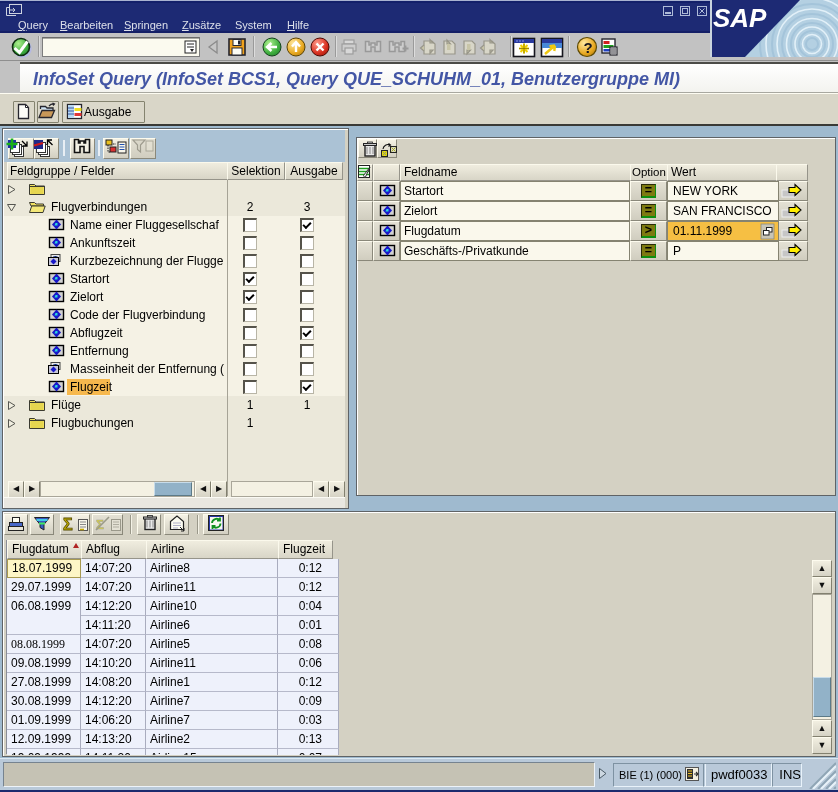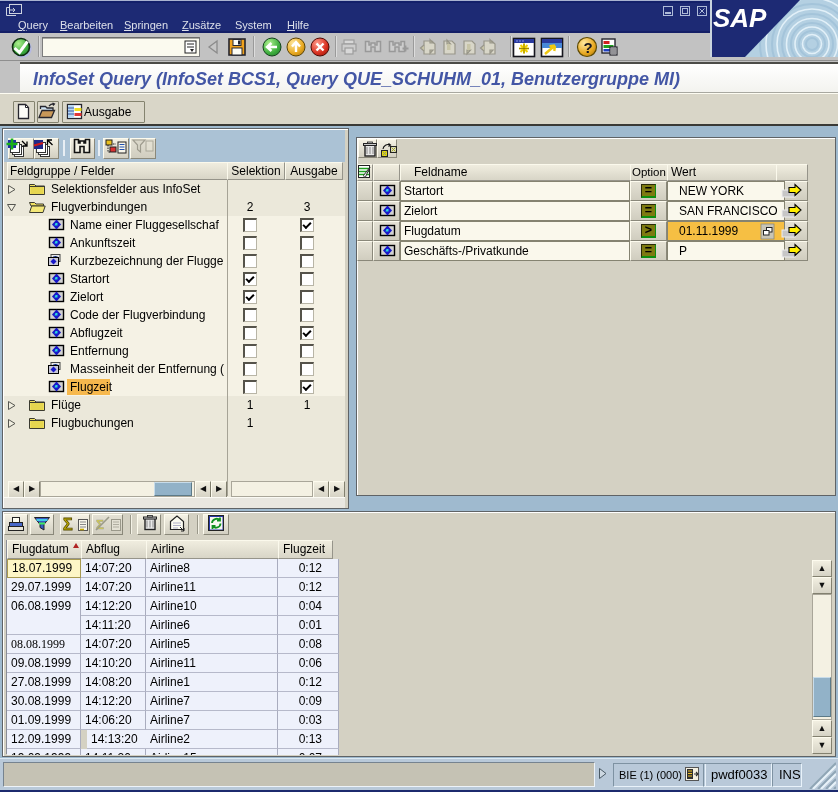--- a/index.html
+++ b/index.html
@@ -34,21 +34,21 @@
      border-right:1px solid #96948a;border-bottom:1px solid #96948a;
      color:#000;overflow:hidden;white-space:nowrap;}
   .cell{position:absolute;overflow:hidden;white-space:nowrap;}
   .cb{position:absolute;width:11px;height:11px;background:#ffffff;
       border-top:2px solid #55534a;border-left:2px solid #55534a;
       border-right:1px solid #b8b5a6;border-bottom:1px solid #b8b5a6;}
   .cb.ck::after{content:"";position:absolute;left:1px;top:1.5px;width:6px;height:3px;
       border-left:2px solid #000;border-bottom:2px solid #000;transform:rotate(-45deg);}
   .arr{font-size:8px;color:#111;text-align:center;line-height:14px;}
   .qf{height:18px;line-height:18px;background:#faf8ec;border:1px solid #858371;padding-left:3px;}
-  .qv{height:18px;line-height:18px;background:#faf8ec;border:1px solid #858371;padding-left:11px;}
+  .qv{height:18px;line-height:18px;background:#faf8ec;border:1px solid #858371;padding-left:5px;}
   .opbtn{position:absolute;width:13px;height:11px;background:#7d7a10;
      border-top:1px solid #2a2a08;border-left:1px solid #2a2a08;
      border-right:1px solid #0f8f0f;border-bottom:2px solid #0f8f0f;
      color:#000;font-weight:bold;font-size:12.5px;line-height:10px;text-align:center;letter-spacing:0;}
   .bc{position:absolute;background:#eef1fb;border-right:1px solid #a9acbe;border-bottom:1px solid #b6b9ca;
      height:18px;line-height:18px;padding-left:4px;overflow:hidden;color:#000;}
   .bcr{text-align:right;padding-right:16px;padding-left:0;}
   
   .sbtn{position:absolute;background:linear-gradient(#f2efe1,#d6d3c5);
      border-top:1px solid #fdfbee;border-left:1px solid #fdfbee;
@@ -356,21 +356,20 @@
     <use href="#trir" x="8" y="273"></use>
       <use href="#folder" x="29" y="270"></use>
     <use href="#trir" x="8" y="291"></use>
       <use href="#folder" x="29" y="288"></use>
   </svg>
 
   <div class="hdrcell" style="left:7px;top:162px;width:218px;height:16px;line-height:16px;padding-left:2px;">Feldgruppe / Felder</div>
   <div class="hdrcell" style="left:227px;top:162px;width:56px;height:16px;line-height:16px;text-align:center;">Selektion</div>
   <div class="hdrcell" style="left:285px;top:162px;width:56px;height:16px;line-height:16px;text-align:center;">Ausgabe</div>
 
-  <div class="cell" style="left:51px;top:180px;width:170px;height:18px;line-height:18px;">Selektionsfelder aus InfoSet</div>
   <div class="cell" style="left:51px;top:198px;width:170px;height:18px;line-height:18px;">Flugverbindungen</div>
   <div class="cell" style="left:70px;top:216px;width:157px;height:18px;line-height:18px;">Name einer Fluggesellschaf</div>
   <div class="cell" style="left:70px;top:234px;width:157px;height:18px;line-height:18px;">Ankunftszeit</div>
   <div class="cell" style="left:70px;top:252px;width:157px;height:18px;line-height:18px;">Kurzbezeichnung der Flugge</div>
   <div class="cell" style="left:70px;top:270px;width:157px;height:18px;line-height:18px;">Startort</div>
   <div class="cell" style="left:70px;top:288px;width:157px;height:18px;line-height:18px;">Zielort</div>
   <div class="cell" style="left:70px;top:306px;width:157px;height:18px;line-height:18px;">Code der Flugverbindung</div>
   <div class="cell" style="left:70px;top:324px;width:157px;height:18px;line-height:18px;">Abflugzeit</div>
   <div class="cell" style="left:70px;top:342px;width:157px;height:18px;line-height:18px;">Entfernung</div>
   <div class="cell" style="left:70px;top:360px;width:157px;height:18px;line-height:18px;">Masseinheit der Entfernung (</div>
@@ -415,21 +414,21 @@
   <div class="strack" style="left:231px;top:481px;width:80px;height:14px;"></div>
   <div class="sbtn arr" style="left:313px;top:481px;width:14px;height:15px;">◀</div>
   <div class="sbtn arr" style="left:329px;top:481px;width:14px;height:15px;">▶</div>
   <div class="abs" style="left:4px;top:497px;width:341px;height:10px;background:#e9e7e0;border-top:1px solid #fbfaf4;"></div>
   <div class="abs panel" id="rightpanel" style="left:356px;top:137px;width:478px;height:357px;"></div>
   <div class="bevelbtn" style="left:358px;top:139px;width:17px;height:17px;"></div>
   <div class="bevelbtn" style="left:377px;top:139px;width:18px;height:17px;"></div>
 
   <div class="hdrcell" style="left:357px;top:164px;width:14px;height:15px;"></div>
   <div class="hdrcell" style="left:373px;top:164px;width:25px;height:15px;"></div>
-  <div class="hdrcell" style="left:400px;top:164px;width:228px;height:15px;line-height:15px;padding-left:13px;">Feldname</div>
+  <div class="hdrcell" style="left:400px;top:164px;width:228px;height:15px;line-height:15px;padding-left:3px;">Feldname</div>
   <div class="hdrcell" style="left:630px;top:164px;width:36px;height:15px;line-height:15px;padding-left:1px;font-size:11.5px;">Option</div>
   <div class="hdrcell" style="left:667px;top:164px;width:107px;height:15px;line-height:15px;padding-left:3px;">Wert</div>
   <div class="hdrcell" style="left:776px;top:164px;width:30px;height:15px;"></div>
 
   <div class="bevelbtn gray" style="left:357px;top:181px;width:14px;height:18px;"></div>
   <div class="bevelbtn gray" style="left:357px;top:201px;width:14px;height:18px;"></div>
   <div class="bevelbtn gray" style="left:357px;top:221px;width:14px;height:18px;"></div>
   <div class="bevelbtn gray" style="left:357px;top:241px;width:14px;height:18px;"></div>
   <div class="bevelbtn gray" style="left:373px;top:181px;width:25px;height:18px;"></div>
   <div class="bevelbtn gray" style="left:373px;top:201px;width:25px;height:18px;"></div>
@@ -597,21 +596,21 @@
   <div class="bc bcr" style="left:278px;top:673px;width:44px;">0:12</div>
   <div class="bc" style="left:7px;top:692px;width:69px;">30.08.1999</div>
   <div class="bc" style="left:81px;top:692px;width:60px;">14:12:20</div>
   <div class="bc" style="left:146px;top:692px;width:127px;">Airline7</div>
   <div class="bc bcr" style="left:278px;top:692px;width:44px;">0:09</div>
   <div class="bc" style="left:7px;top:711px;width:69px;">01.09.1999</div>
   <div class="bc" style="left:81px;top:711px;width:60px;">14:06:20</div>
   <div class="bc" style="left:146px;top:711px;width:127px;">Airline7</div>
   <div class="bc bcr" style="left:278px;top:711px;width:44px;">0:03</div>
   <div class="bc" style="left:7px;top:730px;width:69px;">12.09.1999</div>
-  <div class="bc" style="left:87px;top:730px;width:60px;">14:13:20</div>
+  <div class="bc" style="left:81px;top:730px;width:60px;">14:13:20</div>
   <div class="bc" style="left:146px;top:730px;width:127px;">Airline2</div>
   <div class="bc bcr" style="left:278px;top:730px;width:44px;">0:13</div>
   <div class="bc" style="left:7px;top:749px;width:69px;height:6px;border-bottom:none;">19.09.1999</div>
   <div class="bc" style="left:81px;top:749px;width:60px;height:6px;border-bottom:none;">14:11:20</div>
   <div class="bc" style="left:146px;top:749px;width:127px;height:6px;border-bottom:none;">Airline15</div>
   <div class="bc bcr" style="left:278px;top:749px;width:44px;height:6px;border-bottom:none;">0:07</div>
 
   <div class="sbtn arr" style="left:812px;top:560px;width:18px;height:15px;font-size:9px;">▲</div>
   <div class="sbtn arr" style="left:812px;top:577px;width:18px;height:15px;font-size:9px;">▼</div>
   <div class="strack" style="left:812px;top:594px;width:18px;height:124px;"></div>
@@ -625,21 +624,21 @@
       <path d="M1.5 0.5 L8 5.5 L1.5 10.5 Z" fill="#cdd8e2" stroke="#4a5a66"></path>
     </svg>
     <div class="spanel" style="left:613px;width:86px;padding-left:5px;font-size:11px;">BIE (1) (000)</div>
     <svg class="abs" style="left:685px;top:8px;" width="14" height="14" viewBox="0 0 14 14">
       <rect x="0.5" y="0.5" width="13" height="13" fill="#f4f0e0" stroke="#555"></rect>
       <rect x="2" y="2" width="6" height="10" fill="#303030"></rect>
       <path d="M3 4 h4 M3 6.5 h4 M3 9 h4" stroke="#f0c020" stroke-width="1.2"></path>
       <path d="M9 7 l4 0 m-2 -2 l2 2 l-2 2" stroke="#303030" fill="none" stroke-width="1.1"></path>
     </svg>
     <div class="spanel" style="left:703px;width:60px;padding-left:7px;">pwdf0033</div>
-    <div class="spanel" style="left:772px;width:22px;padding-left:6px;">INS</div>
+    <div class="spanel" style="left:772px;width:22px;padding-left:6px;text-align:right;">INS</div>
     <svg class="abs" style="left:800px;top:2px;" width="36" height="28" viewBox="0 0 36 28">
       <g stroke-width="2">
         <path d="M10 28 L36 2" stroke="#8fa5b5"></path>
           <path d="M13 28 L36 5" stroke="#e8f2f8"></path>
         <path d="M18 28 L36 10" stroke="#8fa5b5"></path>
           <path d="M21 28 L36 13" stroke="#e8f2f8"></path>
         <path d="M26 28 L36 18" stroke="#8fa5b5"></path>
           <path d="M29 28 L36 21" stroke="#e8f2f8"></path>
         <path d="M34 28 L36 26" stroke="#8fa5b5"></path>
       </g>

